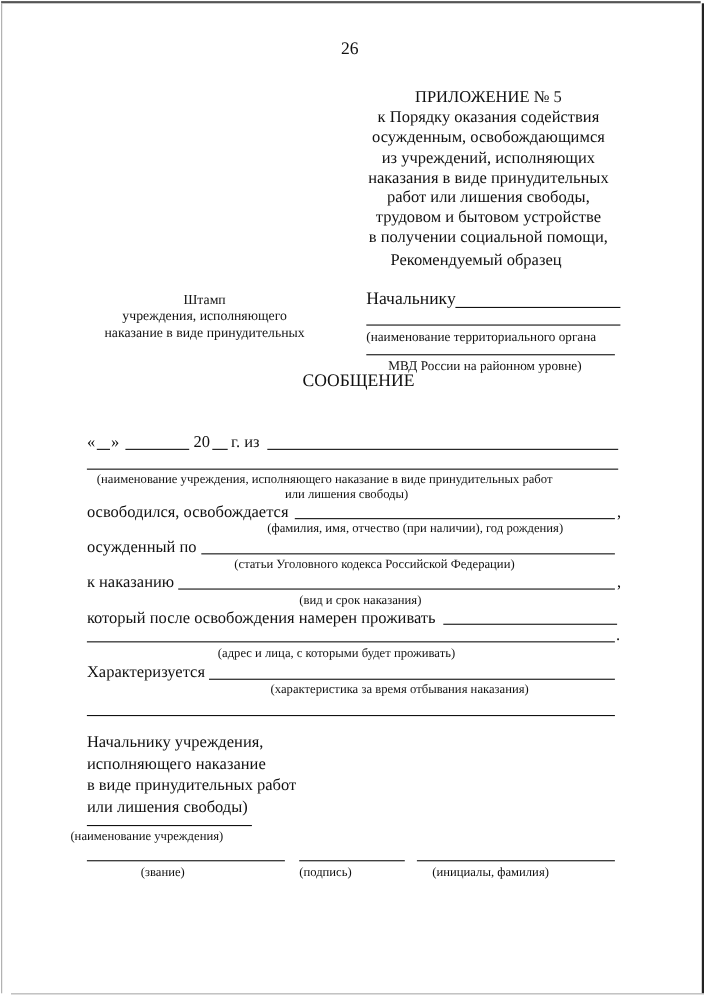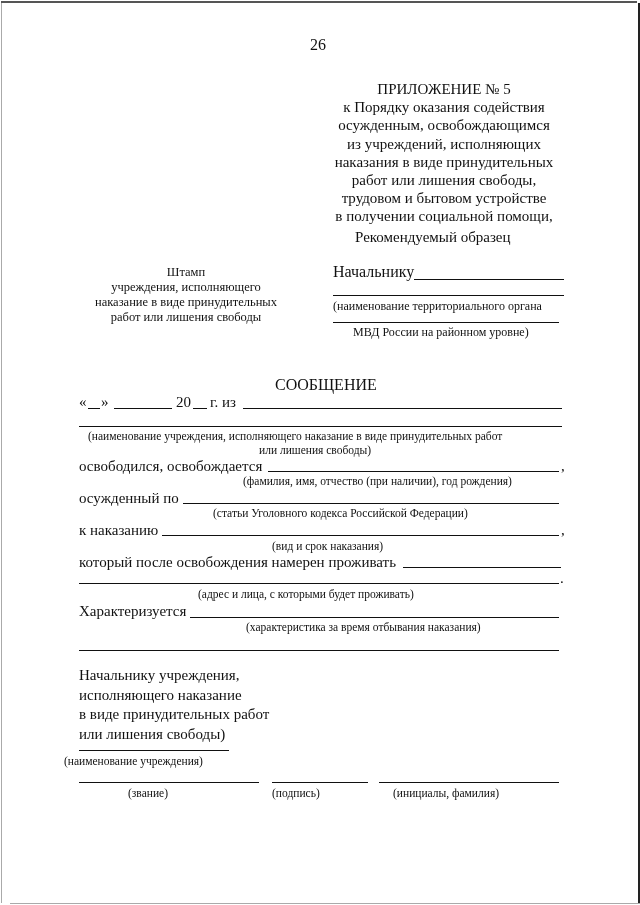--- a/index.html
+++ b/index.html
@@ -20,21 +20,21 @@
 
   .stamp { position: absolute; left: 66px; top: 265px; width: 240px; text-align: center;
            font-size: 12.5px; line-height: 15px; }
   .stamp div { white-space: nowrap; }
 
   .to-label { left: 333px; top: 263px; font-size: 16px; }
   .line { position: absolute; height: 1px; background: #111; }
   .caption { position: absolute; font-size: 11.5px; white-space: nowrap; }
   .text { position: absolute; font-size: 15px; white-space: nowrap; }
 
-  .title { left: 275px; top: 376px; font-size: 16px; }
+  .title { left: 275px; top: 338px; font-size: 16px; }
 
   .signer { position: absolute; left: 79px; top: 666px; font-size: 15px; line-height: 19.5px; }
   .signer div { white-space: nowrap; }
 </style>
 </head>
 <body>
 
 <div class="border-top"></div>
 <div class="border-left"></div>
 <div class="border-right"></div>
@@ -51,21 +51,20 @@
   <div>работ или лишения свободы,</div>
   <div>трудовом и бытовом устройстве</div>
   <div>в получении социальной помощи,</div>
 </div>
 <div class="abs sample">Рекомендуемый образец</div>
 
 <div class="stamp">
   <div>Штамп</div>
   <div>учреждения, исполняющего</div>
   <div>наказание в виде принудительных</div>
-  <div>работ или лишения свободы</div>
 </div>
 
 <div class="abs to-label">Начальнику</div>
 <div class="line" style="left:414px; top:279px; width:150px;"></div>
 <div class="line" style="left:333px; top:295px; width:231px;"></div>
 <div class="caption" style="left:333px; top:299px; font-size:12px;">(наименование территориального органа</div>
 <div class="line" style="left:333px; top:322px; width:226px;"></div>
 <div class="caption" style="left:353px; top:325px; font-size:12px;">МВД России на районном уровне)</div>
 
 <div class="abs title">СООБЩЕНИЕ</div>

